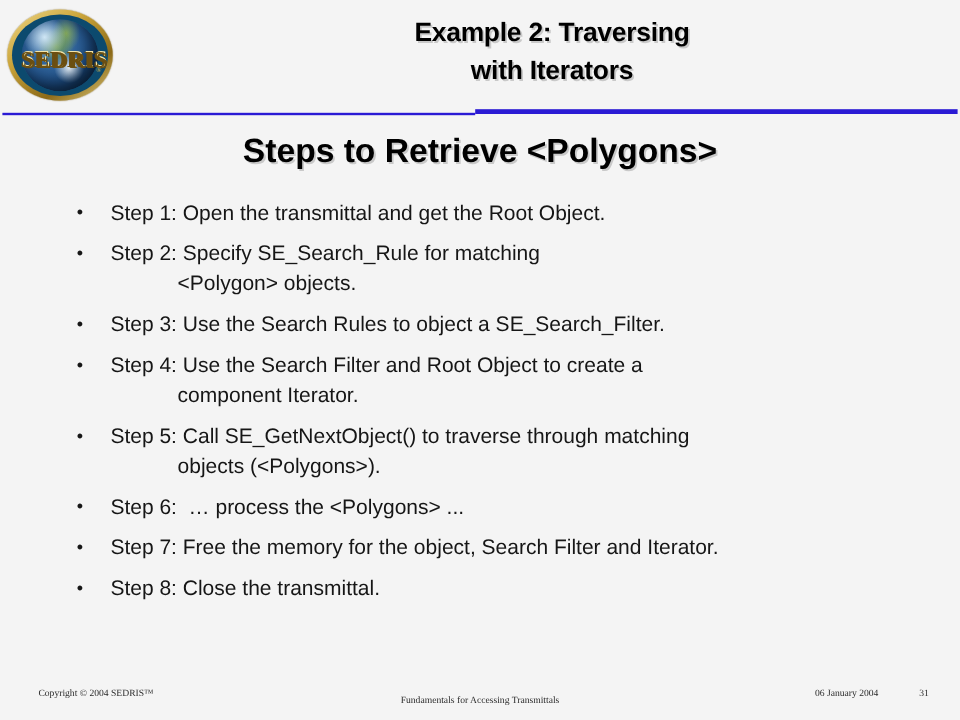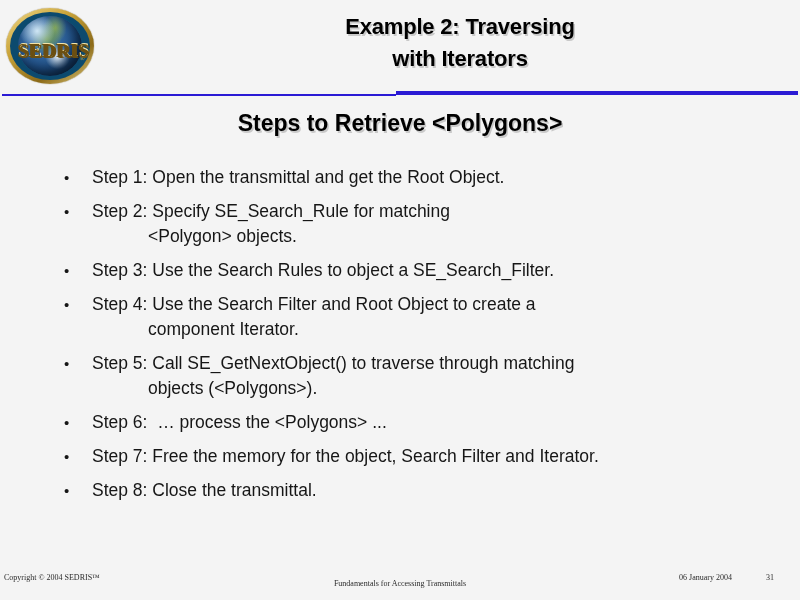--- a/index.html
+++ b/index.html
@@ -137,21 +137,21 @@
     background: #2a1ad4;
   }
 
   
   .subheading {
     position: absolute;
     left: 0;
     top: 110px;
     width: 800px;
     text-align: center;
-    font-size: 23px;
+    font-size: 28px;
     font-weight: bold;
     color: #000000;
     text-shadow: 1.5px 1.5px 0.5px #c9c9c9;
   }
 
   
   .body-list {
     position: absolute;
     left: 60px;
     top: 165px;
@@ -187,21 +187,21 @@
     left: 0;
     top: 570px;
     width: 800px;
     height: 20px;
     font-family: "Liberation Serif", serif;
     font-size: 8px;
     color: #2b2b2b;
   }
   .footer-left {
     position: absolute;
-    left: 4px;
+    left: 32px;
     top: 3px;
   }
   .footer-center {
     position: absolute;
     left: 0;
     top: 9px;
     width: 800px;
     text-align: center;
   }
   .footer-date {

